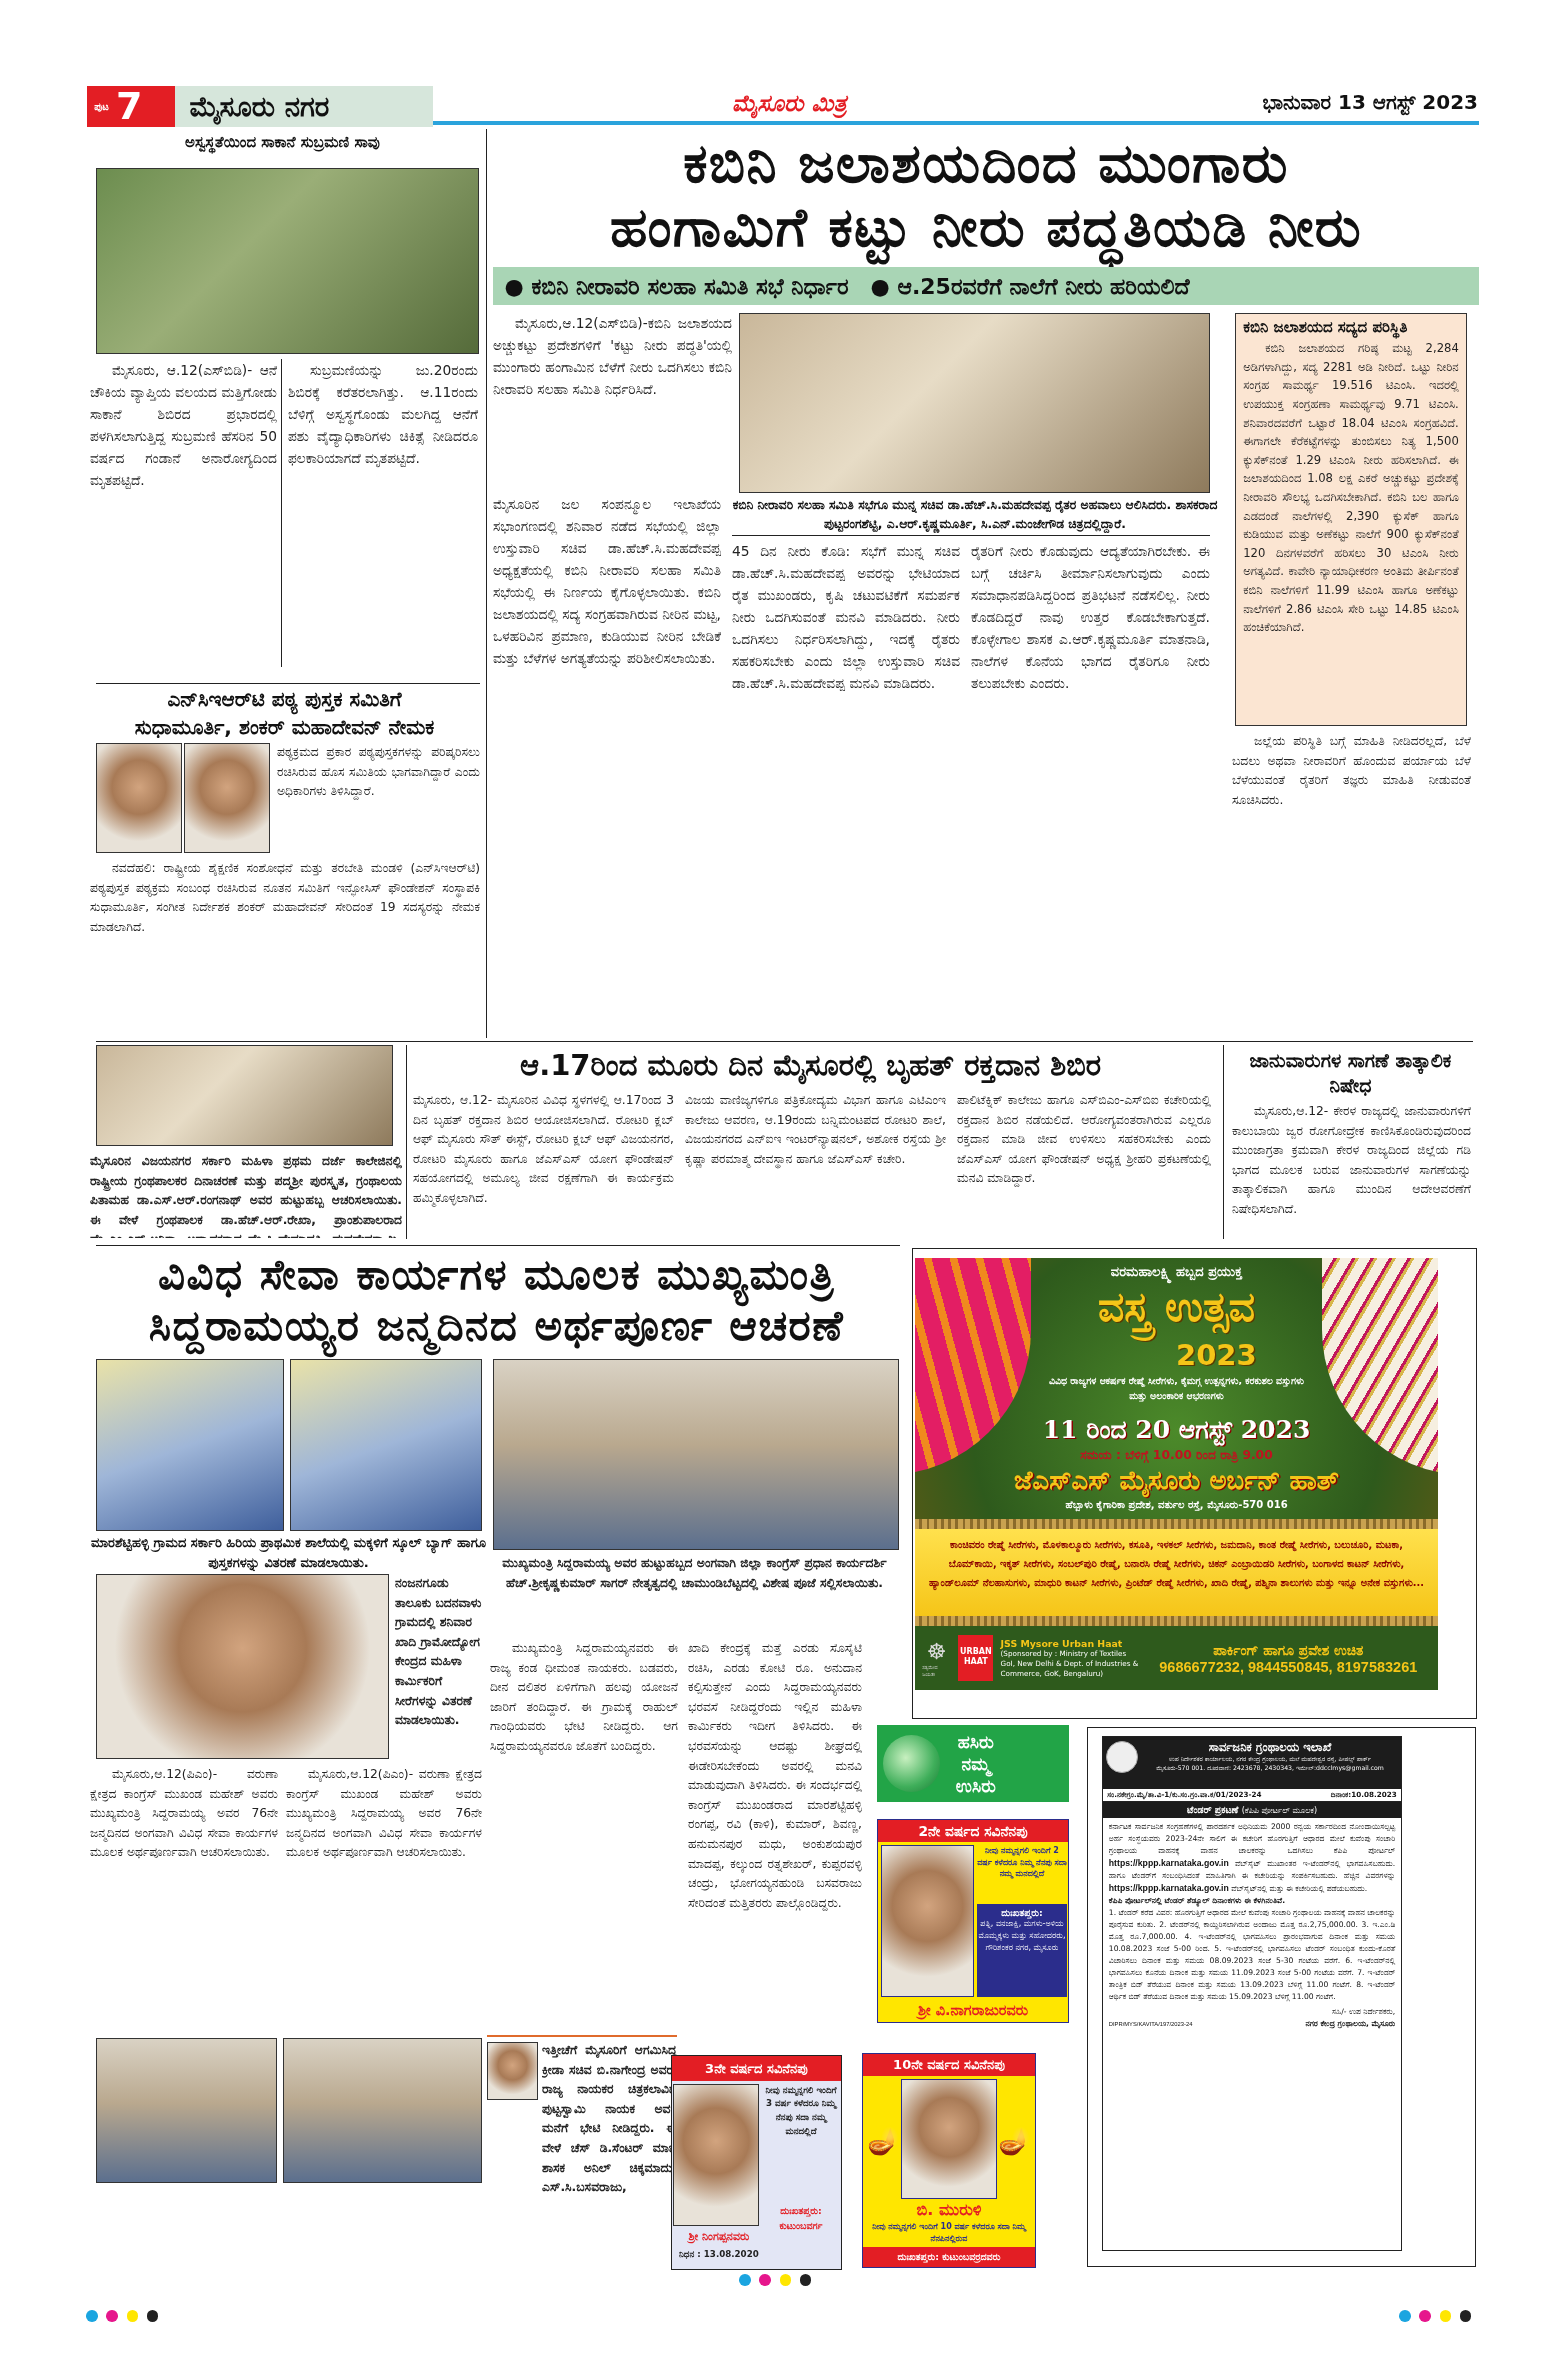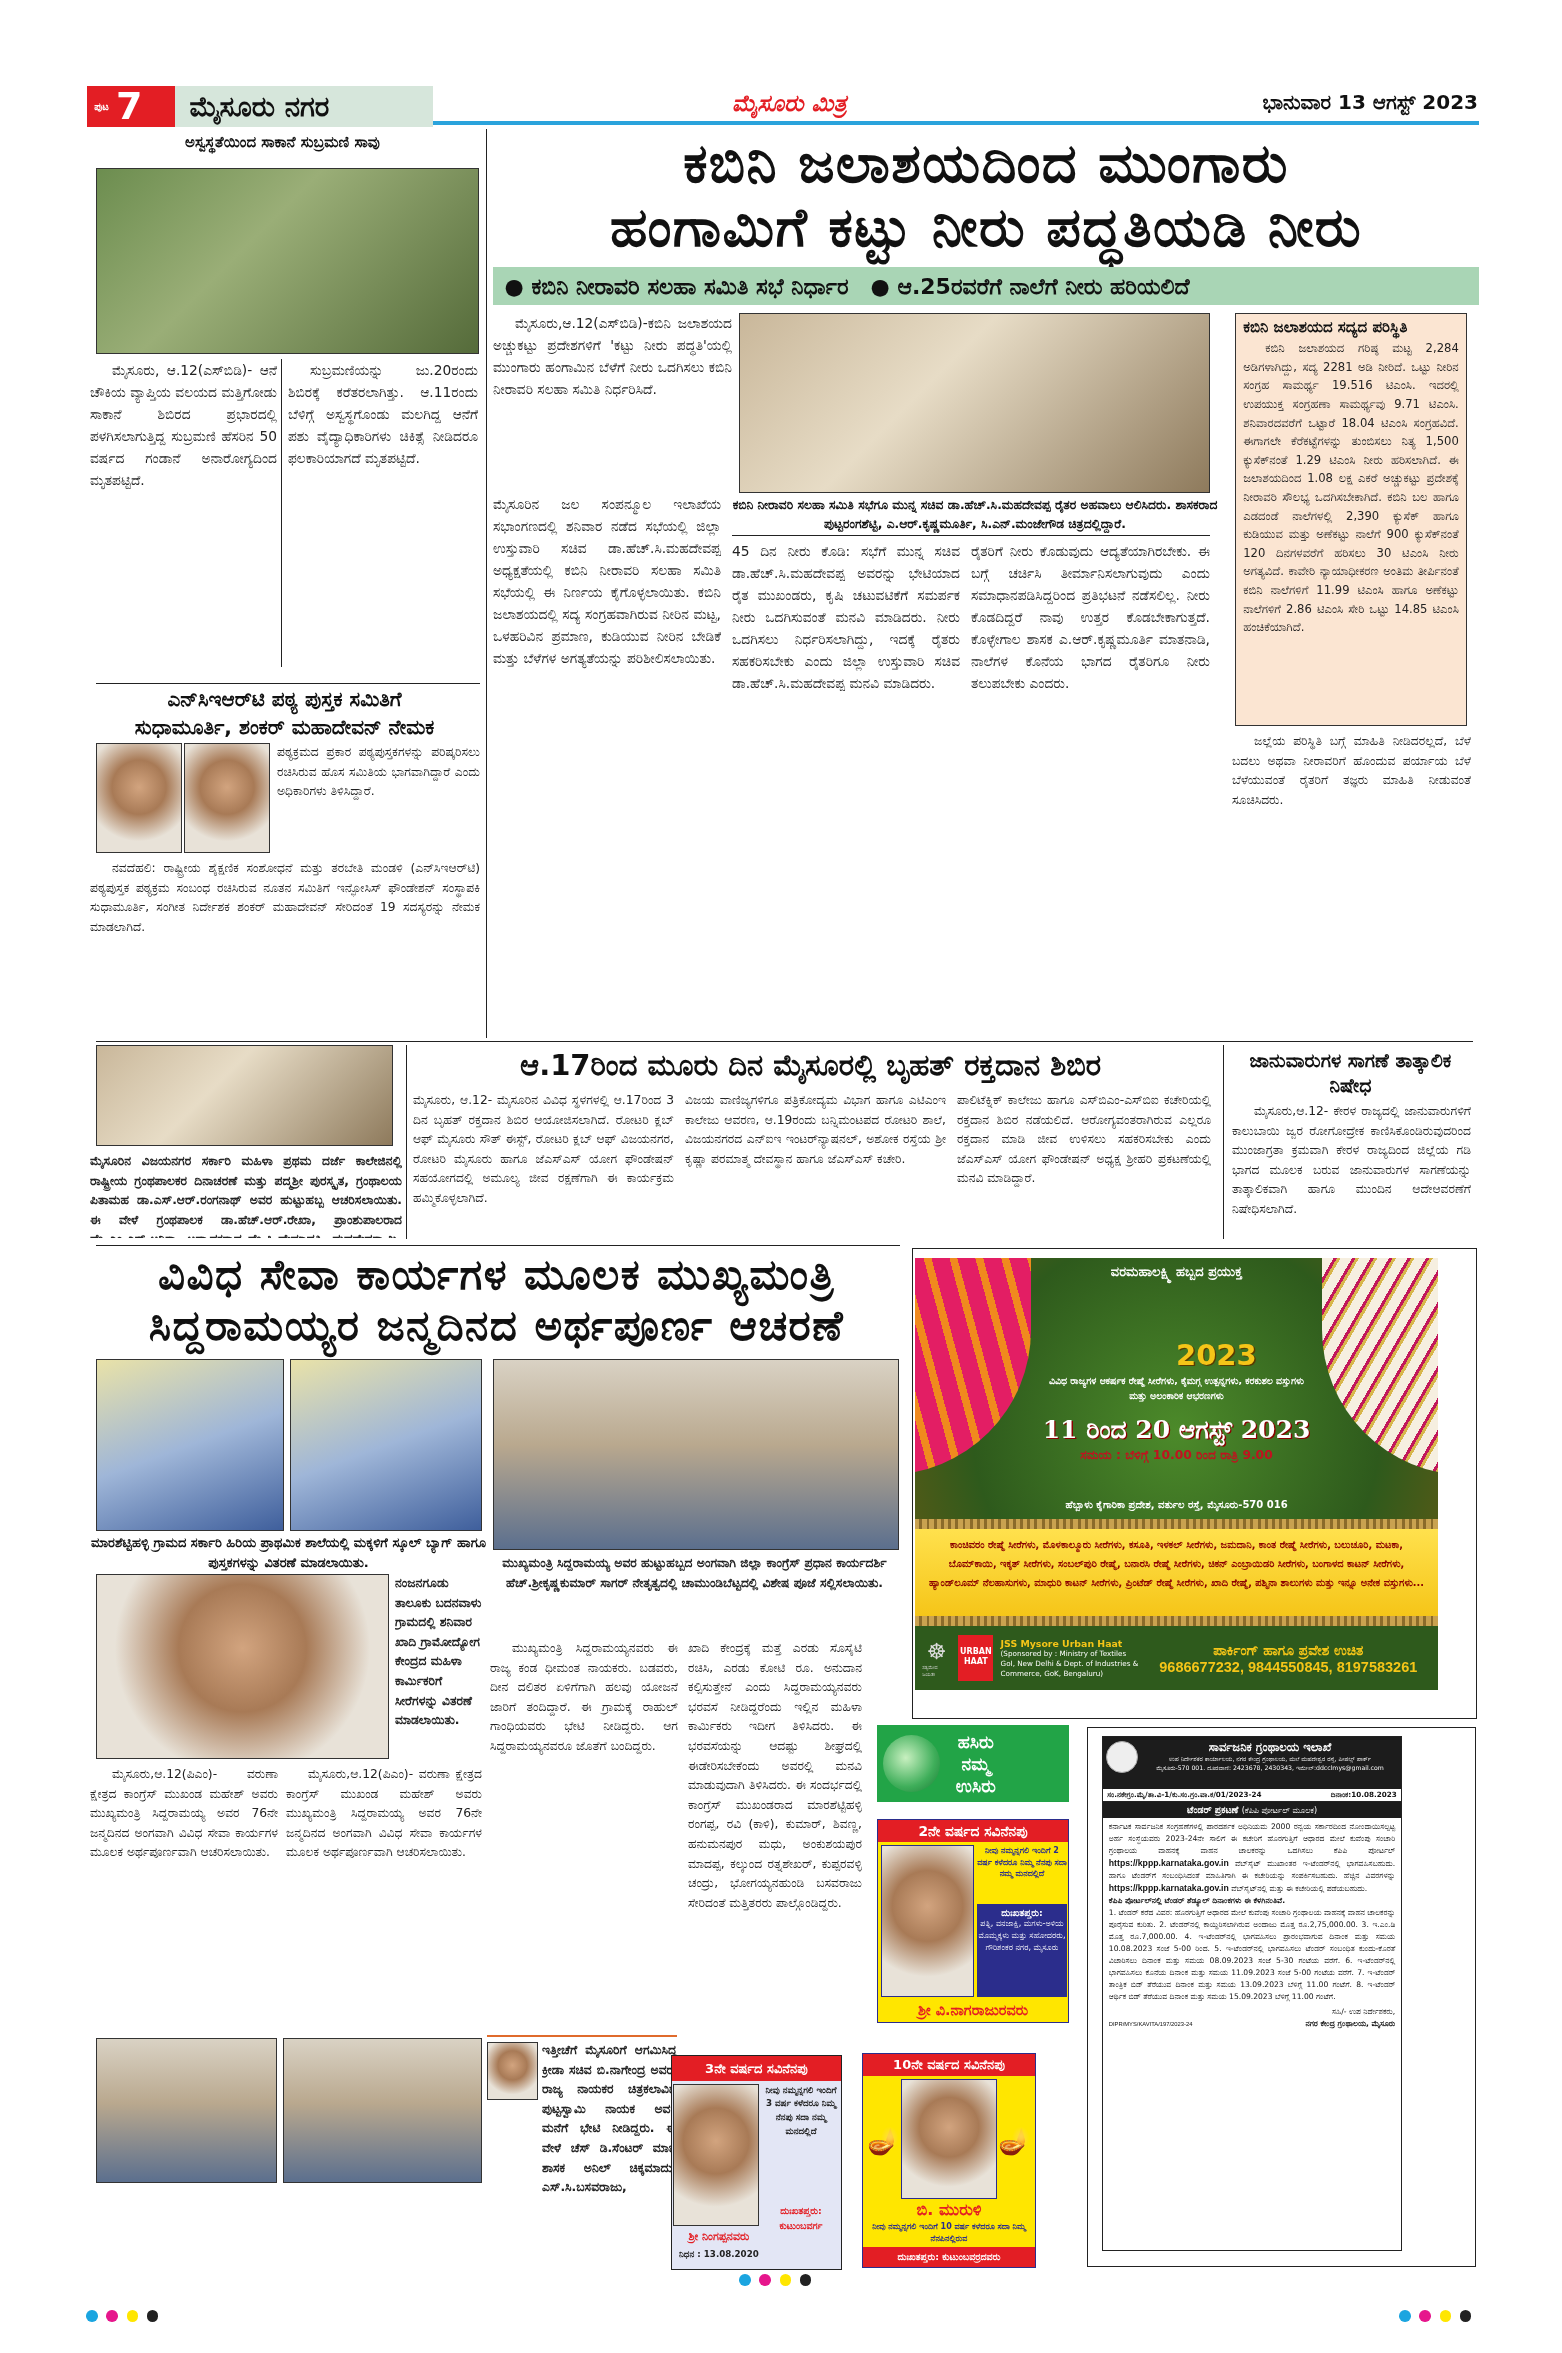--- a/index.html
+++ b/index.html
@@ -101,24 +101,26 @@
 <div class="abs photo crowd" style="left:96px;top:2038px;width:181px;height:145px;"></div>
 <div class="abs photo crowd" style="left:283px;top:2038px;width:199px;height:145px;"></div>
 <div class="abs photo portrait" style="left:487px;top:2042px;width:51px;height:58px;"></div>
 <div class="abs txt-sm" style="left:542px;top:2041px;width:135px;height:159px;overflow:hidden;font-weight:bold;">ಇತ್ತೀಚೆಗೆ ಮೈಸೂರಿಗೆ ಆಗಮಿಸಿದ್ದ ಕ್ರೀಡಾ ಸಚಿವ ಬಿ.ನಾಗೇಂದ್ರ ಅವರು ರಾಜ್ಯ ನಾಯಕರ ಚಿತ್ರಕಲಾವಿದ ಪುಟ್ಟಸ್ವಾಮಿ ನಾಯಕ ಅವರ ಮನೆಗೆ ಭೇಟಿ ನೀಡಿದ್ದರು. ಈ ವೇಳೆ ಚೆಸ್ ಡಿ.ಸೆಂಟರ್ ಮಾಜಿ ಶಾಸಕ ಅನಿಲ್ ಚಿಕ್ಕಮಾದು, ಎಸ್.ಸಿ.ಬಸವರಾಜು, ಎ.ಕೆ.ಪುಟ್ಟಸ್ವಾಮಿ, ಜಿಪಂ ಮಾಜಿ ಸದಸ್ಯ ಮಂಜುನಾಥ್, ರಾಮಚಂದ್ರ, ರವಿ ಇದ್ದರು.</div>
 
 <div class="abs" style="left:912px;top:1248px;width:565px;height:471px;border:1.4px solid #222;"></div>
 <div class="abs" style="left:915px;top:1258px;width:523px;height:432px;background:radial-gradient(ellipse at 50% 40%, #4c8a2a 0%, #2e5a1c 55%, #7a5a12 100%);overflow:hidden;">
   <div style="position:absolute;left:-29px;top:0;width:145px;height:217px;border-radius:0 0 145px 0;background:repeating-linear-gradient(75deg,#e31e64 0 17.4px,#f08a1e 17.4px 25px);"></div>
   <div style="position:absolute;right:-29px;top:0;width:145px;height:217px;border-radius:0 0 0 145px;background:repeating-linear-gradient(-60deg,#f6efe0 0 10px,#d8b64a 10px 13px,#c2185b 13px 16px);"></div>
   <div style="position:absolute;left:0;right:0;top:5.8px;text-align:center;color:#fff;font-size:13px;font-weight:bold;">ವರಮಹಾಲಕ್ಷ್ಮಿ ಹಬ್ಬದ ಪ್ರಯುಕ್ತ</div>
+  <div style="position:absolute;left:0;right:0;top:25px;text-align:center;color:#f5c518;font-size:41px;font-weight:bold;text-shadow:1.4px 1.4px 0 #5a3a00;">ವಸ್ತ್ರ ಉತ್ಸವ</div>
   <div style="position:absolute;left:261px;top:80px;color:#f5c518;font-size:29px;font-weight:bold;text-shadow:1.4px 1.4px 0 #5a3a00;">2023</div>
   <div style="position:absolute;left:130px;right:130px;top:116px;text-align:center;color:#fff;font-size:9.4px;line-height:14.5px;font-weight:bold;">ವಿವಿಧ ರಾಜ್ಯಗಳ ಆಕರ್ಷಕ ರೇಷ್ಮೆ ಸೀರೆಗಳು, ಕೈಮಗ್ಗ ಉತ್ಪನ್ನಗಳು, ಕರಕುಶಲ ವಸ್ತುಗಳು ಮತ್ತು ಅಲಂಕಾರಿಕ ಆಭರಣಗಳು</div>
   <div style="position:absolute;left:0;right:0;top:157px;text-align:center;color:#fff;font-size:25px;font-weight:bold;text-shadow:1.4px 1.4px 0 #8b0000;font-family:'DejaVu Serif',serif;">11 ರಿಂದ 20 ಆಗಸ್ಟ್ 2023</div>
   <div style="position:absolute;left:0;right:0;top:190px;text-align:center;color:#c1121f;font-size:12.3px;font-weight:bold;">ಸಮಯ : ಬೆಳಿಗ್ಗೆ 10.00 ರಿಂದ ರಾತ್ರಿ 9.00</div>
+  <div style="position:absolute;left:0;right:0;top:207px;text-align:center;color:#f5c518;font-size:26px;font-weight:bold;text-shadow:1.4px 1.4px 0 #8b0000;">ಜೆಎಸ್‌ಎಸ್ ಮೈಸೂರು ಅರ್ಬನ್ ಹಾತ್</div>
   <div style="position:absolute;left:0;right:0;top:241px;text-align:center;color:#fff;font-size:10px;font-weight:bold;">ಹೆಬ್ಬಾಳು ಕೈಗಾರಿಕಾ ಪ್ರದೇಶ, ವರ್ತುಲ ರಸ್ತೆ, ಮೈಸೂರು-570 016</div>
   <div style="position:absolute;left:0;right:0;top:261px;height:10px;background:repeating-linear-gradient(90deg,#c9a250 0 4.3px,#8b6b2a 4.3px 7.2px);"></div>
   <div style="position:absolute;left:0;right:0;top:271px;height:87px;background:linear-gradient(180deg,#ffe14d,#f5c518);padding:5.8px 10px;">
     <div style="color:#8b0000;font-size:9.8px;line-height:19px;text-align:center;font-weight:bold;">ಕಾಂಚಿವರಂ ರೇಷ್ಮೆ ಸೀರೆಗಳು, ಮೊಳಕಾಲ್ಮೂರು ಸೀರೆಗಳು, ಕಸೂತಿ, ಇಳಕಲ್ ಸೀರೆಗಳು, ಜಮದಾನಿ, ಕಾಂತ ರೇಷ್ಮೆ ಸೀರೆಗಳು, ಬಲುಚೂರಿ, ಮಟಕಾ, ಬೊಮ್‌ಕಾಯಿ, ಇಕ್ಕತ್ ಸೀರೆಗಳು, ಸಂಬಲ್‌ಪುರಿ ರೇಷ್ಮೆ, ಬನಾರಸಿ ರೇಷ್ಮೆ ಸೀರೆಗಳು, ಚಿಕನ್ ಎಂಬ್ರಾಯಿಡರಿ ಸೀರೆಗಳು, ಬಂಗಾಳದ ಕಾಟನ್ ಸೀರೆಗಳು, ಹ್ಯಾಂಡ್‌ಲೂಮ್ ನೆಲಹಾಸುಗಳು, ಮಾಧುರಿ ಕಾಟನ್ ಸೀರೆಗಳು, ಪ್ರಿಂಟೆಡ್ ರೇಷ್ಮೆ ಸೀರೆಗಳು, ಖಾದಿ ರೇಷ್ಮೆ, ಪಶ್ಮಿನಾ ಶಾಲುಗಳು ಮತ್ತು ಇನ್ನೂ ಅನೇಕ ವಸ್ತುಗಳು...</div>
   </div>
   <div style="position:absolute;left:0;right:0;top:358px;height:10px;background:repeating-linear-gradient(90deg,#c9a250 0 4.3px,#8b6b2a 4.3px 7.2px);"></div>
   <div style="position:absolute;left:0;right:0;top:368px;height:64px;background:#2e5a1c;display:flex;align-items:center;gap:7.2px;padding:0 7.2px;">
     <div style="width:29px;height:43px;display:flex;flex-direction:column;align-items:center;justify-content:center;color:#ddd;">
       <span style="font-size:22px;line-height:25px;">☸</span>
       <span style="font-size:5px;">ಸತ್ಯಮೇವ ಜಯತೇ</span>

